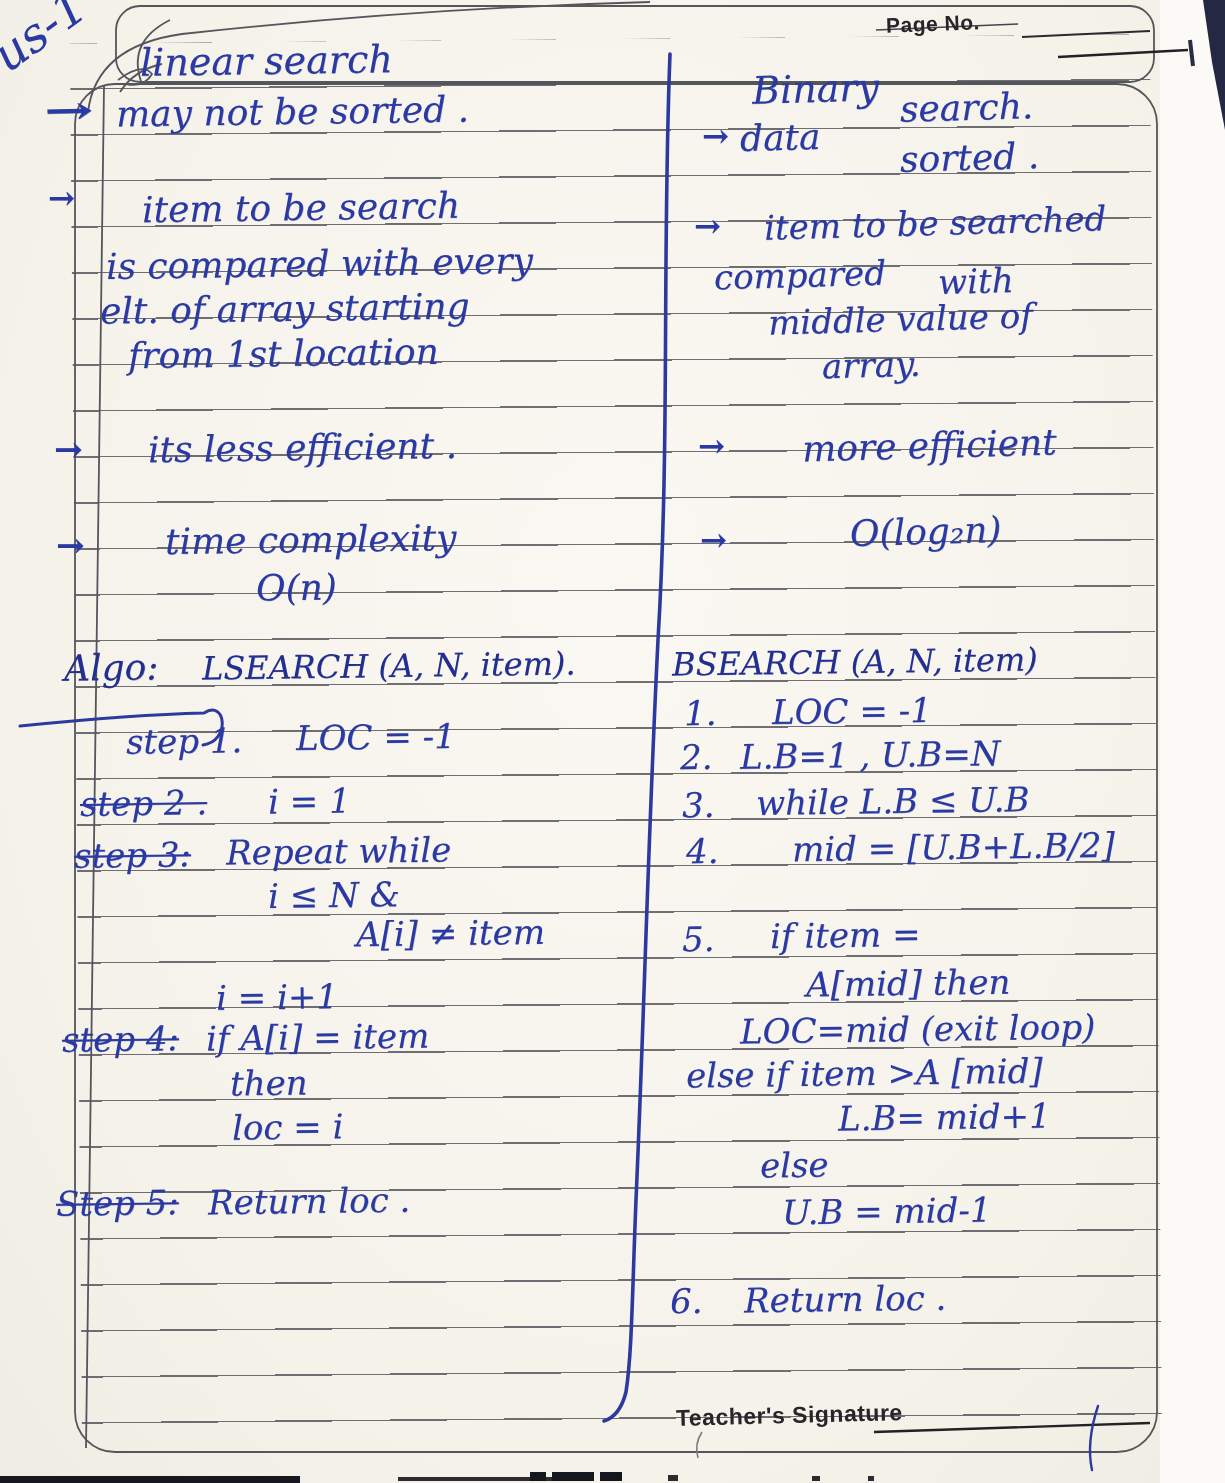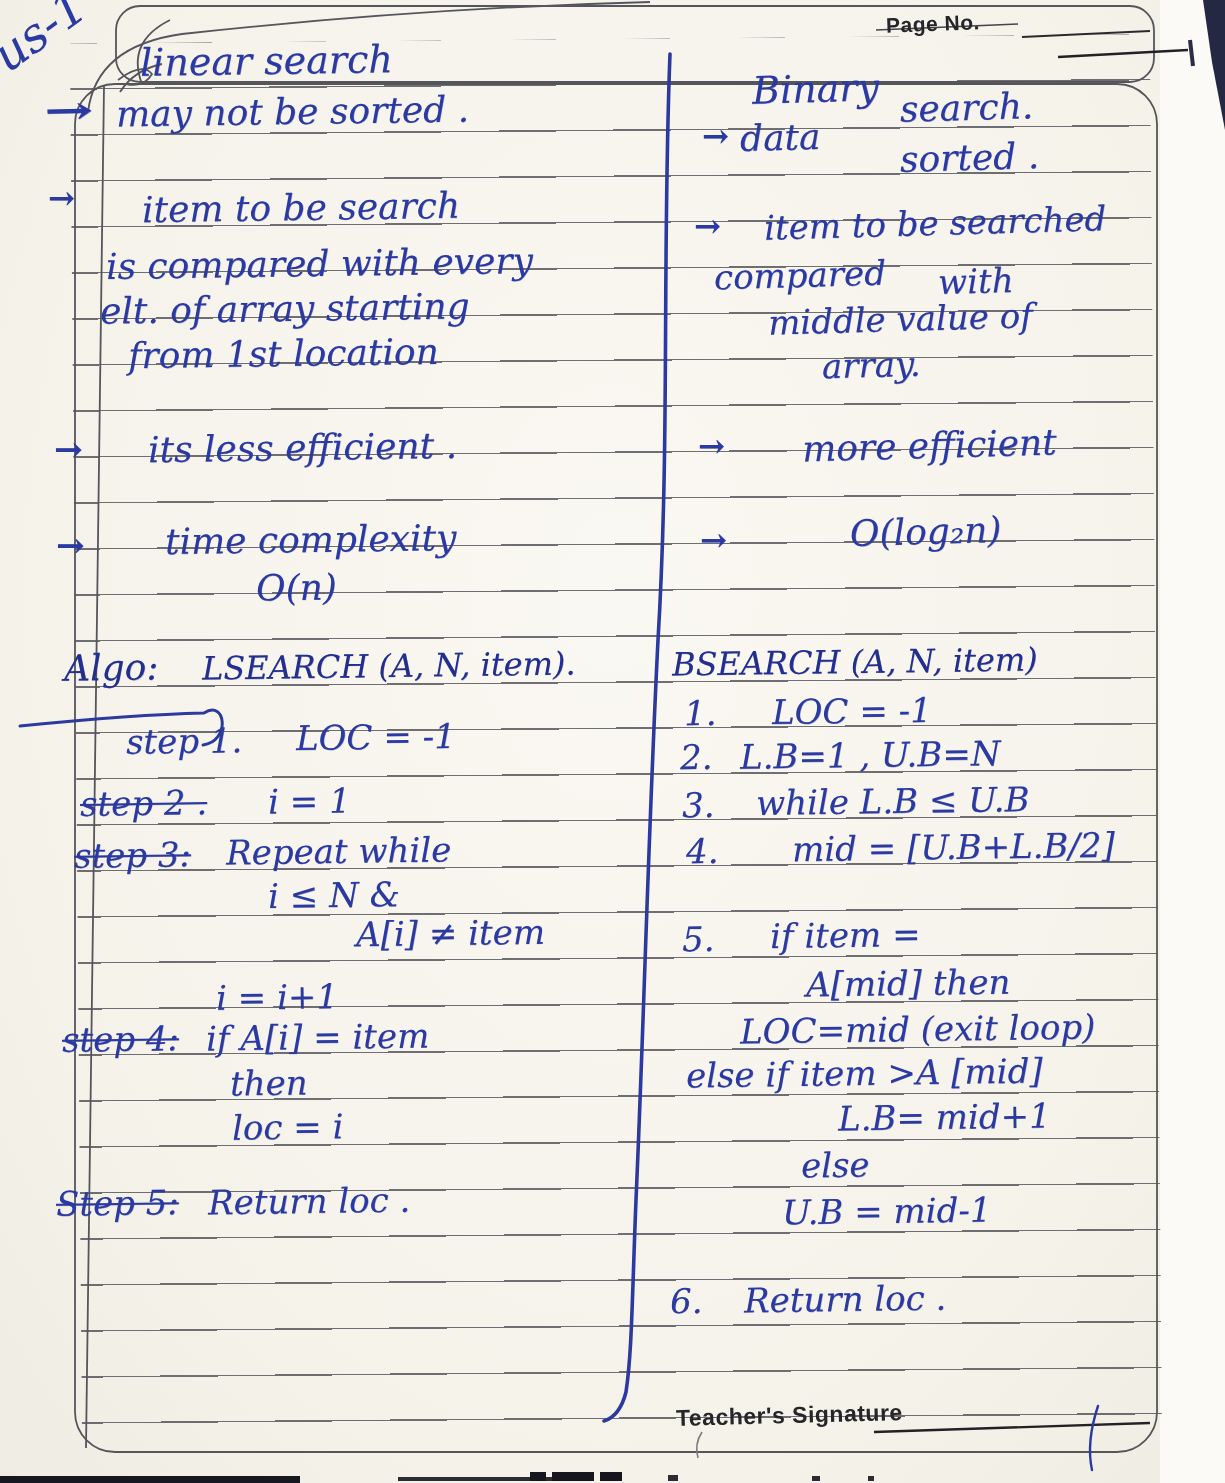--- a/index.html
+++ b/index.html
@@ -174,18 +174,18 @@
 
   <div class="hw rB" style="left:686px;top:834px;">4.</div>
   <div class="hw rB" style="left:792px;top:830px;">mid = [U.B+L.B/2]</div>
 
   <div class="hw rB" style="left:682px;top:922px;">5.</div>
   <div class="hw rB" style="left:770px;top:918px;">if item =</div>
   <div class="hw rB" style="left:806px;top:966px;">A[mid]   then</div>
   <div class="hw rB" style="left:740px;top:1012px;">LOC=mid   (exit loop)</div>
   <div class="hw rB" style="left:686px;top:1056px;">else if item &gt;A [mid]</div>
   <div class="hw rB" style="left:838px;top:1100px;">L.B= mid+1</div>
-  <div class="hw rB" style="left:760px;top:1148px;margin-left:41px;">else</div>
+  <div class="hw rB" style="left:760px;top:1148px;">else</div>
   <div class="hw rB" style="left:782px;top:1194px;">U.B = mid-1</div>
 
   <div class="hw rB" style="left:670px;top:1284px;">6.</div>
   <div class="hw rB" style="left:744px;top:1282px;">Return loc .</div>
 </div>
 
 </body></html>

